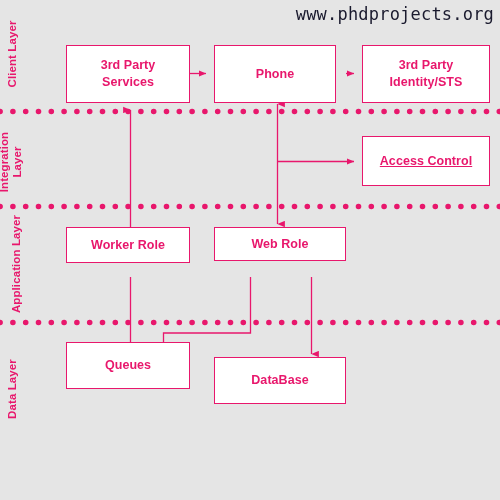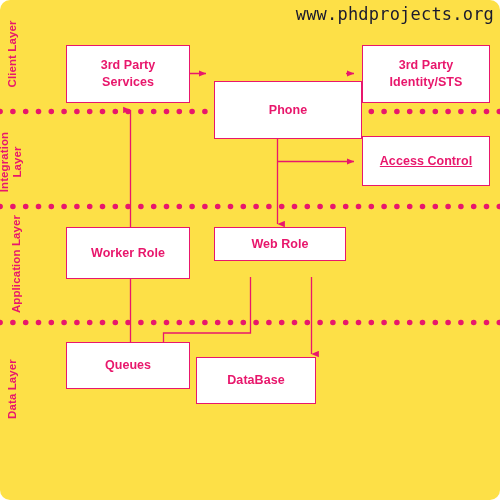--- a/index.html
+++ b/index.html
@@ -12,22 +12,21 @@
     height: 500px;
     font-family: "Liberation Sans", sans-serif;
     -webkit-font-smoothing: antialiased;
   }
 
   #diagram-root {
     position: relative;
     width: 500px;
     height: 500px;
     overflow: hidden;
-    background: #fde047;
-    border-radius: 10px;
+    background: #e5e5e5;
   }
 
   
   .site-watermark {
     position: absolute;
     top: 4px;
     right: 6px;
     font-family: "DejaVu Sans Mono", "Liberation Mono", monospace;
     font-size: 17px;
     letter-spacing: 0.2px;
@@ -147,28 +146,28 @@
   <div class="layer-label" style="left:-28px; top:148px; width:78px; height:28px;">Integration
 Layer</div>
 
   <div class="layer-label" style="left:-33px; top:256px; width:100px; height:16px;">Application Layer</div>
 
   <div class="layer-label" style="left:-25px; top:381px; width:76px; height:16px;">Data Layer</div>
 
   <div class="node-box" style="left:66px; top:45px; width:124px; height:58px;">3rd Party
 Services</div>
 
-  <div class="node-box" style="left:214px; top:45px; width:148px; height:58px;margin-top:36px;">Phone</div>
+  <div class="node-box" style="left:214px; top:45px; width:122px; height:58px;">Phone</div>
 
   <div class="node-box" style="left:362px; top:45px; width:128px; height:58px;">3rd Party
 Identity/STS</div>
 
   <div class="node-box" style="left:362px; top:136px; width:128px; height:50px;text-decoration:underline;">Access Control</div>
 
-  <div class="node-box" style="left:66px; top:227px; width:124px; height:52px;">Worker Role</div>
+  <div class="node-box" style="left:66px; top:227px; width:124px; height:36px;">Worker Role</div>
 
   <div class="node-box" style="left:214px; top:227px; width:132px; height:34px;">Web Role</div>
 
   <div class="node-box" style="left:66px; top:342px; width:124px; height:47px;">Queues</div>
 
-  <div class="node-box" style="left:196px; top:357px; width:120px; height:47px;">DataBase</div>
+  <div class="node-box" style="left:214px; top:357px; width:132px; height:47px;">DataBase</div>
 
 </div>
 
 </body></html>

